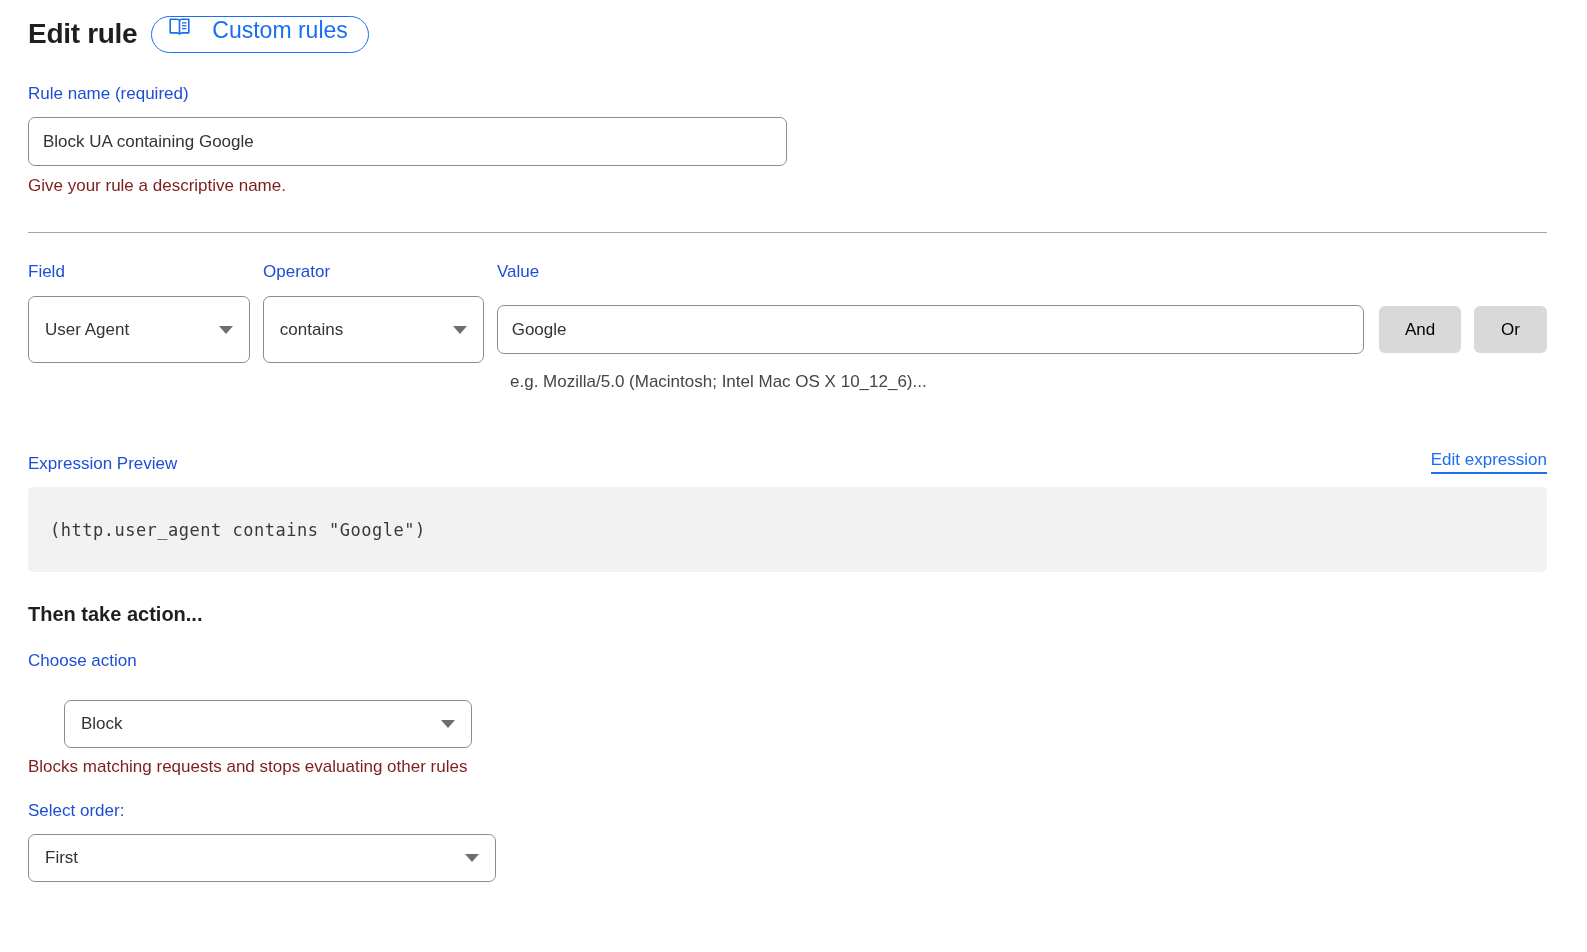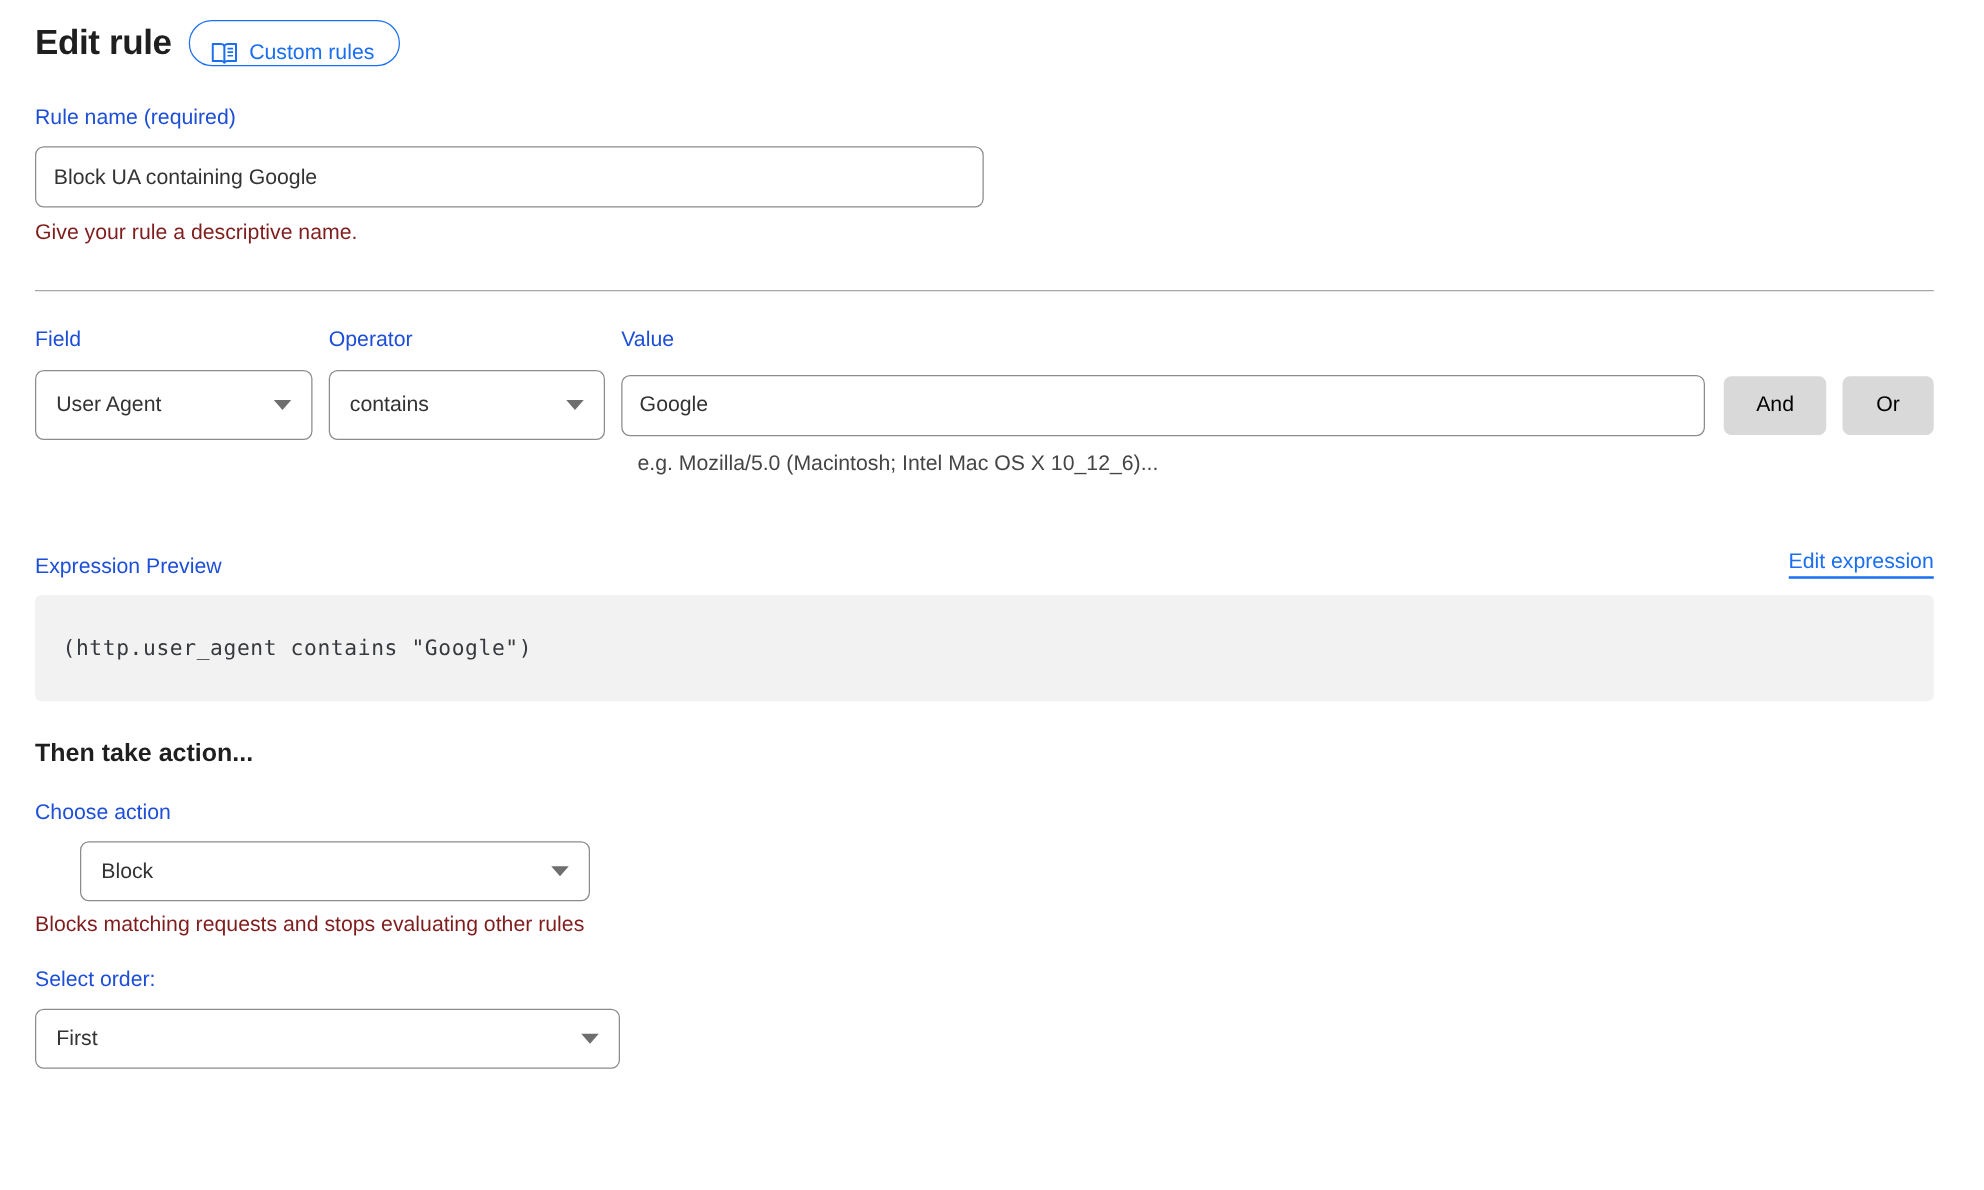--- a/index.html
+++ b/index.html
@@ -10,42 +10,42 @@
     color: #333333;
     overflow: hidden;
   }
   .page { padding: 15px 40px 0 28px; width: 1587px; }
   .content { width: 1519px; }
 
   
   .header-row { display: flex; align-items: center; gap: 14px; height: 38px; }
   .page-title { font-size: 28px; font-weight: 700; color: #1f1f1f; letter-spacing: -0.3px; }
   .pill-btn {
-    display: inline-flex; align-items: flex-end; gap: 9px;
+    display: inline-flex; align-items: flex-start; gap: 22px;
     height: 37px; padding: 0 20px 0 17px;
     border: 1.5px solid var(--accent); border-radius: 19px;
     background: #ffffff; color: var(--accent);
-    font-size: 17px; cursor: pointer;
+    font-size: 23px; cursor: pointer;
     font-family: inherit;
   }
   .pill-btn svg { display: block; }
 
   
   .field-label { font-size: 17px; color: #1d4ed8; }
   .helper { font-size: 17px; color: #7f1d1d; }
   .section-heading { font-size: 20px; font-weight: 700; color: #1f1f1f; }
 
   
   .text-input {
     height: 49px; border: 1px solid #8c8c8c; border-radius: 7px;
     padding: 0 14px; font-size: 17px; color: #333333;
     font-family: inherit; background: #fff; width: 100%;
   }
   .select-box {
-    height: 56px; border: 1px solid #8c8c8c; border-radius: 7px;
+    height: 67px; border: 1px solid #8c8c8c; border-radius: 7px;
     padding: 0 16px; font-size: 17px; color: #333333;
     background: #fff; display: flex; align-items: center;
     justify-content: space-between; cursor: pointer;
   }
   .caret {
     width: 0; height: 0;
     border-left: 7px solid transparent;
     border-right: 7px solid transparent;
     border-top: 8px solid #6e6e6e;
     margin-left: 10px; flex: none;
@@ -146,21 +146,21 @@
     <div class="preview-header">
       <div class="field-label">Expression Preview</div>
       <a class="link">Edit expression</a>
     </div>
     <div class="code-block">
       <span>(http.user_agent contains "Google")</span>
     </div>
 
     <div class="section-heading" style="margin-top:31px;">Then take action...</div>
     <div class="field-label" style="margin-top:25px;">Choose action</div>
-    <div style="width:444px; margin-top:13px;padding-left:36px;">
+    <div style="width:444px; margin-top:29px;padding-left:36px;">
       <div class="select-box" style="height:48px;">
         <span>Block</span>
         <span class="caret"></span>
       </div>
     </div>
     <div class="helper" style="margin-top:9px;">Blocks matching requests and stops evaluating other rules</div>
 
     <div class="field-label" style="margin-top:24px;">Select order:</div>
     <div style="width:468px; margin-top:13px;">
       <div class="select-box" style="height:48px;">

